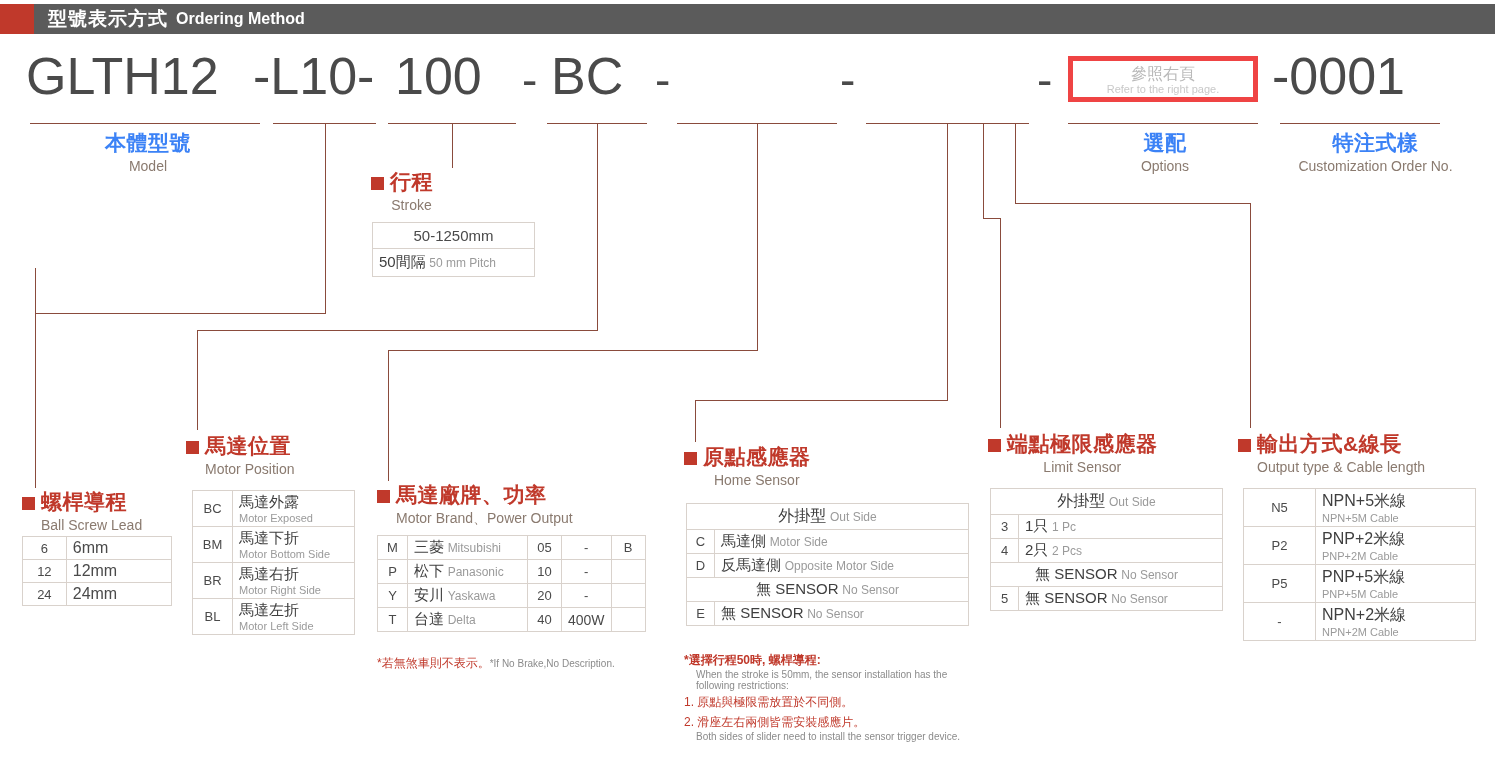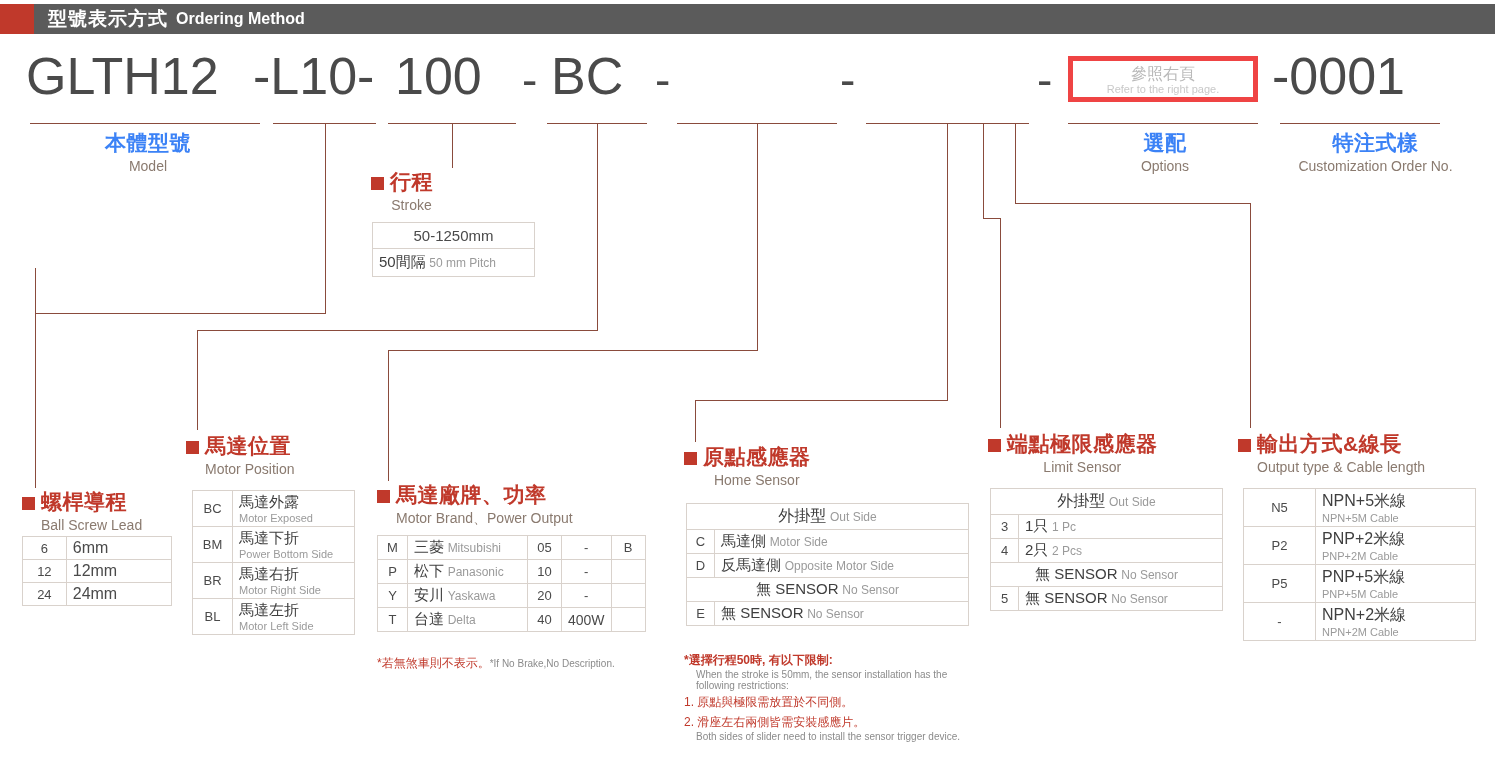--- a/index.html
+++ b/index.html
@@ -229,21 +229,21 @@
     <td class="code" style="width:40px;">BC</td>
     <td style="width:122px;">
       <div class="cn13">馬達外露</div>
       <div class="en11">Motor Exposed</div>
     </td>
   </tr>
   <tr>
     <td class="code">BM</td>
     <td>
       <div class="cn13">馬達下折</div>
-      <div class="en11">Power Bottom Side</div>
+      <div class="en11">Motor Bottom Side</div>
     </td>
   </tr>
   <tr>
     <td class="code">BR</td>
     <td>
       <div class="cn13">馬達右折</div>
       <div class="en11">Motor Right Side</div>
     </td>
   </tr>
   <tr>
@@ -347,21 +347,21 @@
     <td class="code">E</td>
     <td>
       <span class="cn13">無 SENSOR</span>
       <span class="en12">No Sensor</span>
     </td>
   </tr>
 </tbody>
   </table>
 
 <div class="notes" style="left:684px; top:652px;">
-  <div class="note-red" style="font-weight:bold;">*選擇行程50時, 有以下限制:</div>
+  <div class="note-red" style="font-weight:bold;">*選擇行程50時, 螺桿導程:</div>
   <div class="note-grey" style="margin-left:12px; white-space:normal; width:290px;">When the stroke is 50mm, the sensor installation has the following restrictions:</div>
   <div class="note-red" style="margin-top:3px;">1. 原點與極限需放置於不同側。</div>
   <div class="note-red" style="margin-top:3px;">2. 滑座左右兩側皆需安裝感應片。</div>
   <div class="note-grey" style="margin-left:12px; white-space:normal; width:300px;">Both sides of slider need to install the sensor trigger device.</div>
 </div>
 
 <div class="lbl" style="left:988px; top:430px;">
   <span class="sq"></span><span class="cn">端點極限感應器</span>
   <span class="en">Limit Sensor</span>
 </div>

